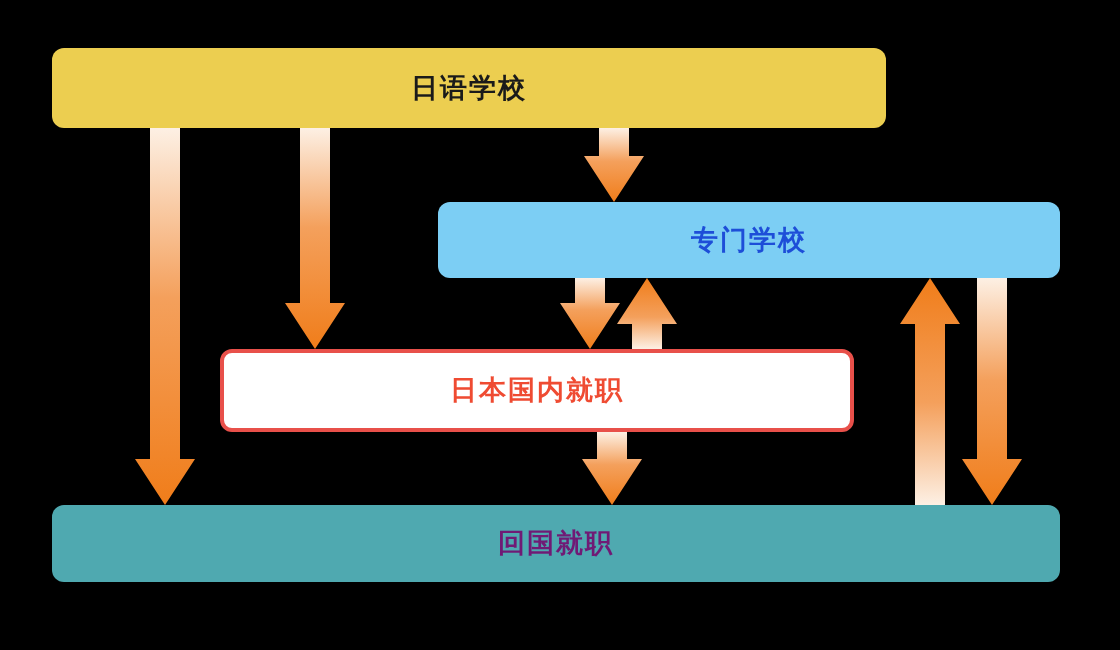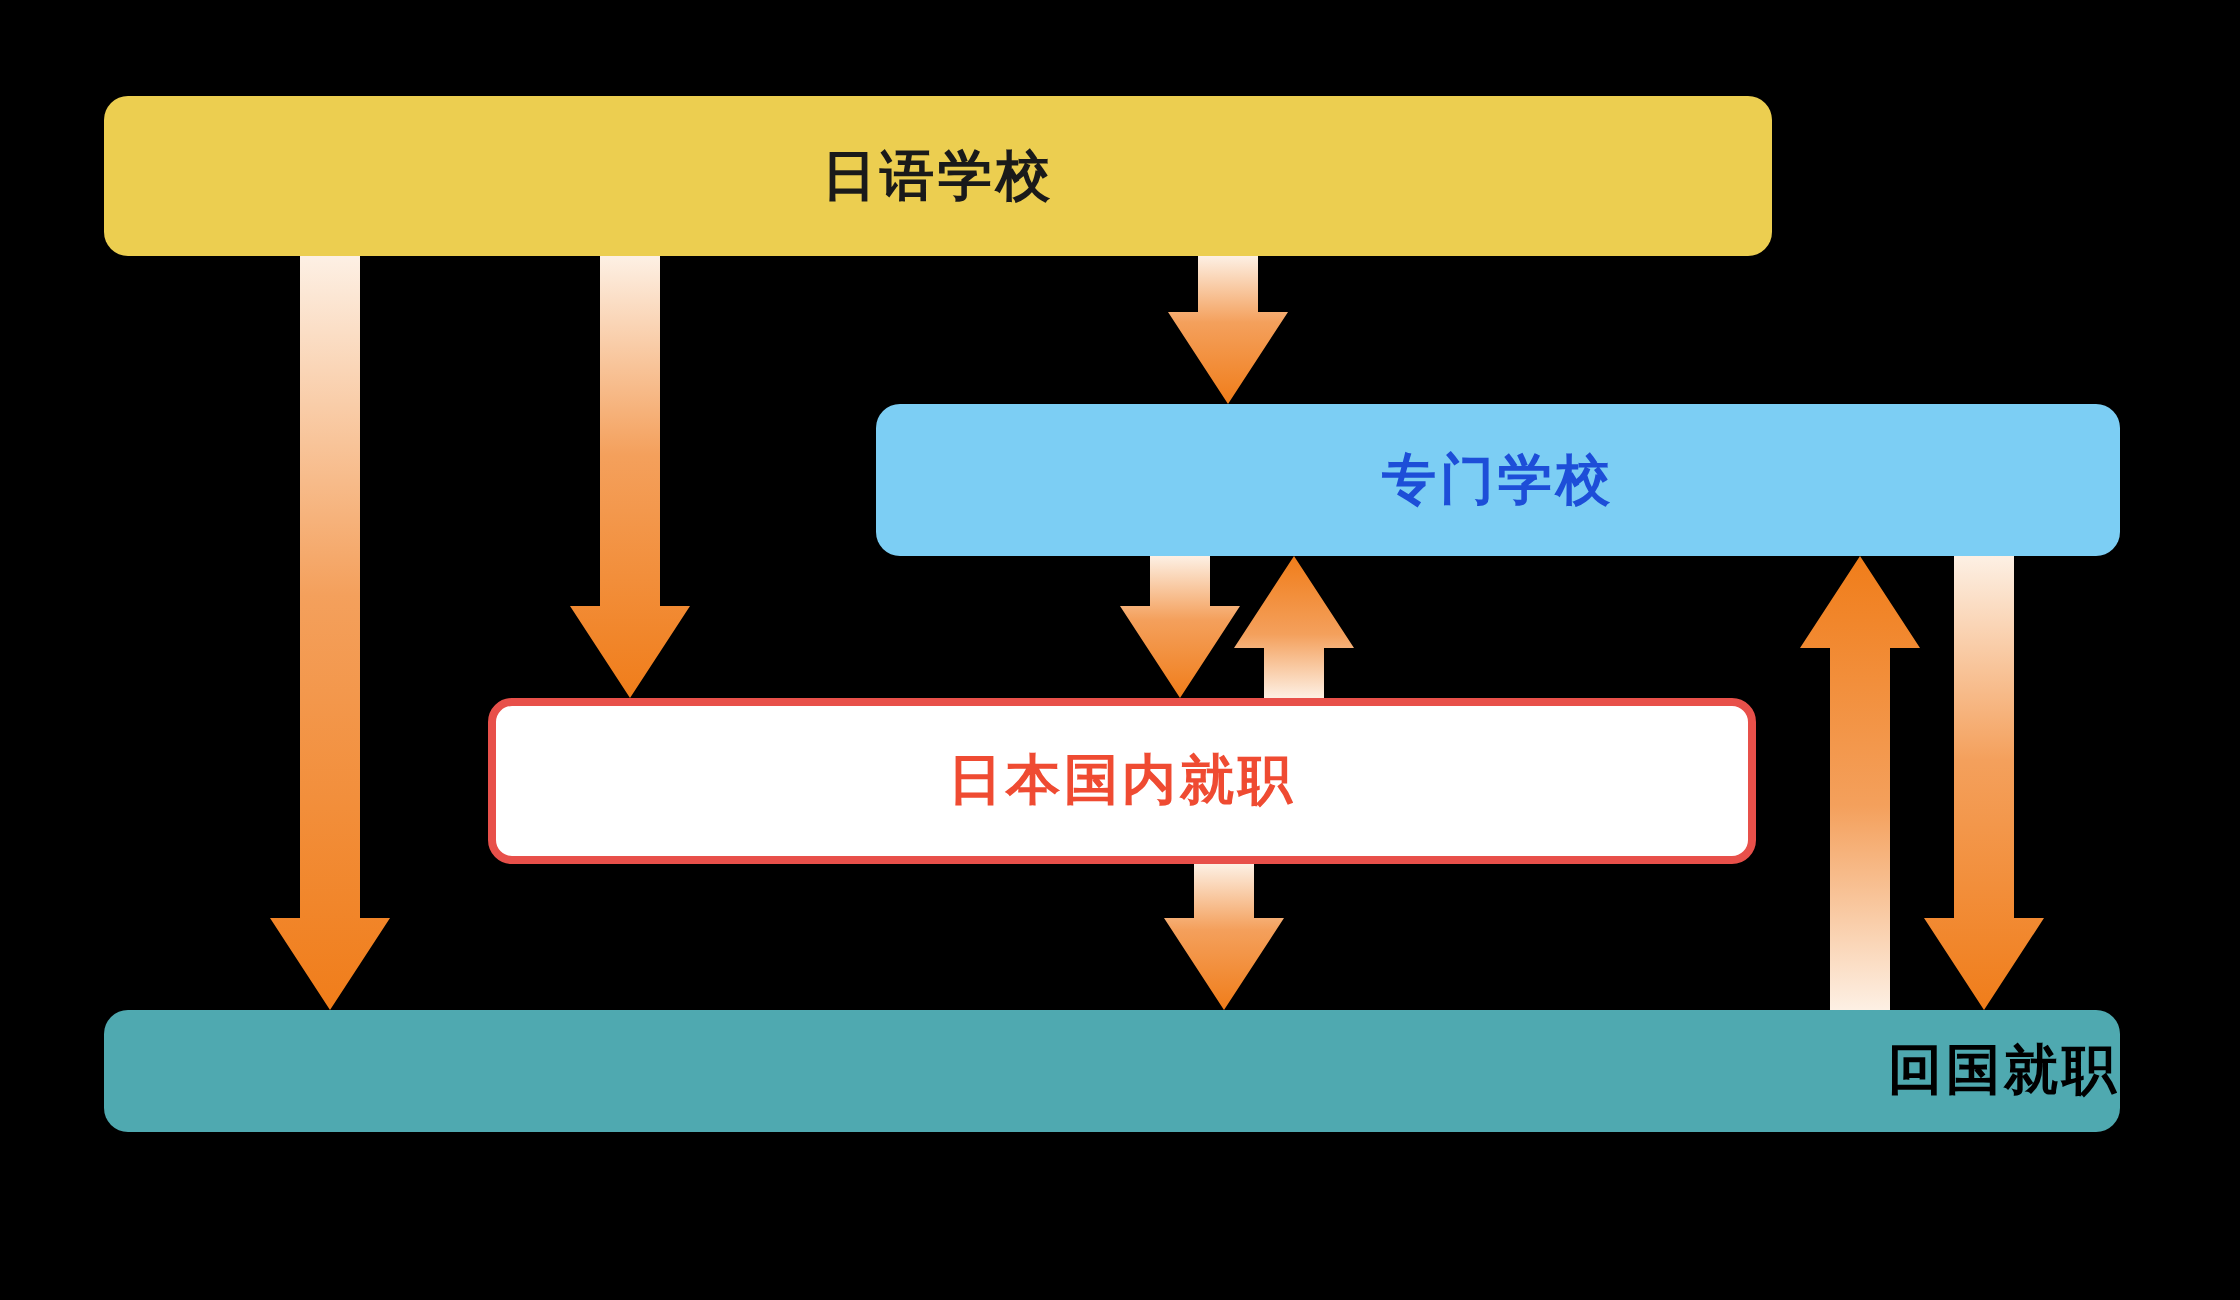--- a/index.html
+++ b/index.html
@@ -36,32 +36,31 @@
     background: #ecce50;
     color: #1a1a1a;
   }
   .node-vocational-school {
     left: 438px; top: 202px;
     width: 622px; height: 76px;
     background: #7ccef4;
     color: #1d4ed8;
   }
   .node-work-in-japan {
-    left: 244px; top: 349px;
+    left: 220px; top: 349px;
     width: 634px; height: 83px;
     background: #ffffff;
     border: 4px solid #e8504a;
     color: #ef4b32;
   }
   .node-return-home-work {
     left: 52px;  top: 505px;
-    width: 1008px; height: 61px;
+    width: 1008px; height: 77px;
     background: #4fa9b0;
-    color: #000000;
-    justify-content: flex-end;
+    color: #701a75;
   }
 
   
   .arrow {
     position: absolute;
     z-index: 2;
   }
   .arrow svg { display: block; }
 </style>
 </head>

